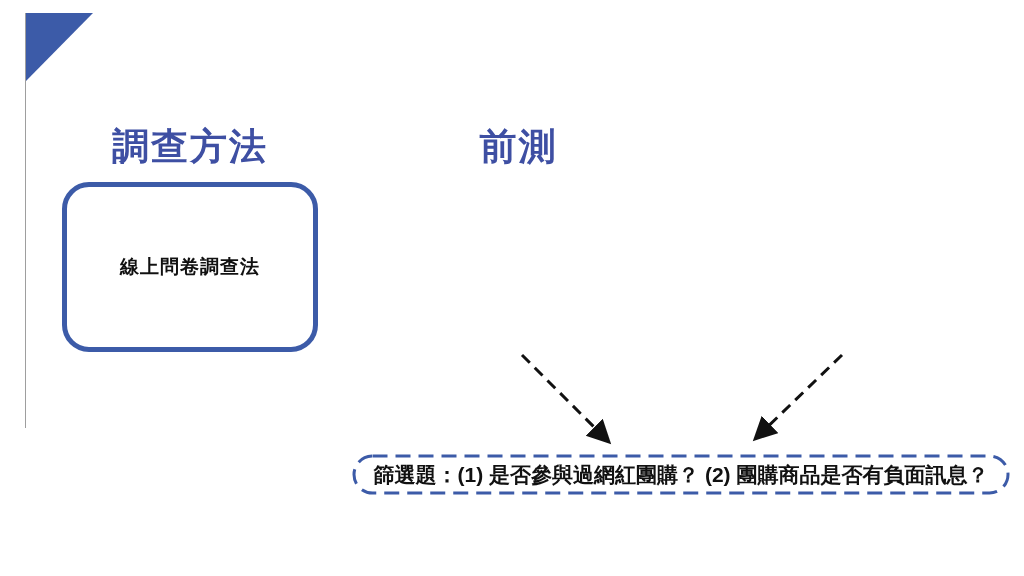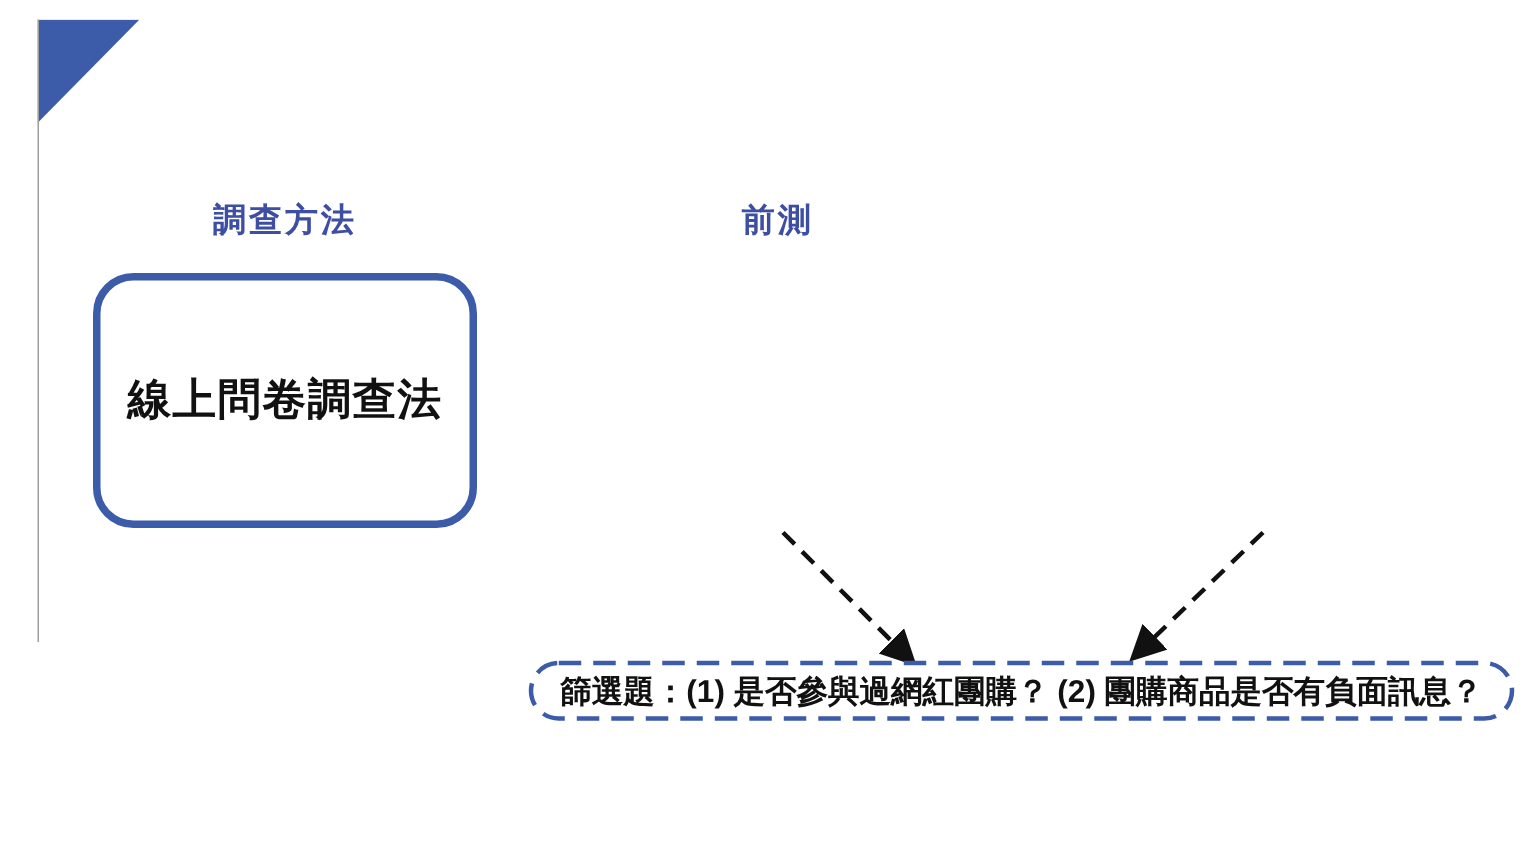--- a/index.html
+++ b/index.html
@@ -24,42 +24,42 @@
     clip-path:polygon(0 0,100% 0,0 100%);
   }
   .vline{
     position:absolute;left:25px;top:13px;
     width:1px;height:415px;
     background:var(--line-gray);
   }
   .heading{
     position:absolute;top:130px;height:34px;
     display:flex;align-items:center;justify-content:center;
-    font-size:22px;font-weight:bold;letter-spacing:2px;
+    font-size:37px;font-weight:bold;letter-spacing:2px;
     color:var(--heading-blue);
   }
   .box{
     position:absolute;top:182px;height:170px;
     box-sizing:border-box;
     background:#fff;
     border:5px solid var(--accent-blue);
     border-radius:27px;
     display:flex;align-items:center;justify-content:center;
-    font-size:29px;font-weight:bold;letter-spacing:1px;
+    font-size:19px;font-weight:bold;letter-spacing:1px;
     color:var(--text-black);
   }
   .col1{left:62px;width:256px;}
   .col2{left:389px;width:259px;}
   .col3{left:712px;width:255px;}
   .arrows{
     position:absolute;left:0;top:0;width:1024px;height:576px;
     pointer-events:none;
   }
   .pill{
-    position:absolute;left:352px;top:440px;
+    position:absolute;left:352px;top:454px;
     width:658px;height:41px;
     display:flex;align-items:center;justify-content:center;
   }
   .pill-border{
     position:absolute;left:0;top:0;width:658px;height:41px;
   }
   .pill-text{
     position:relative;
     font-size:21px;font-weight:bold;
     color:var(--text-black);

